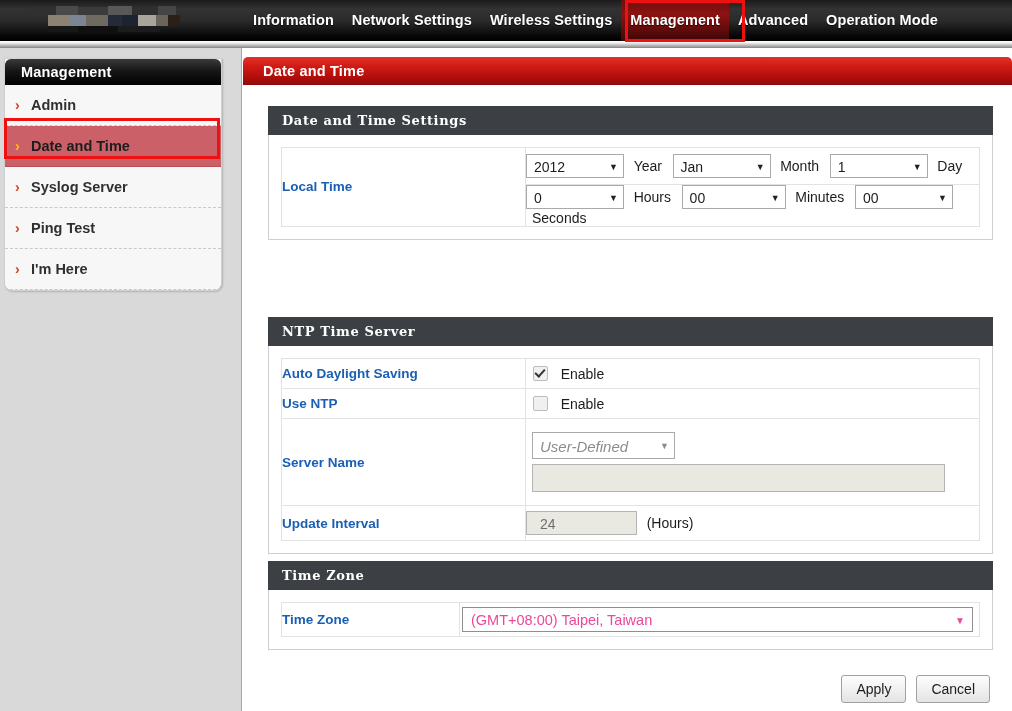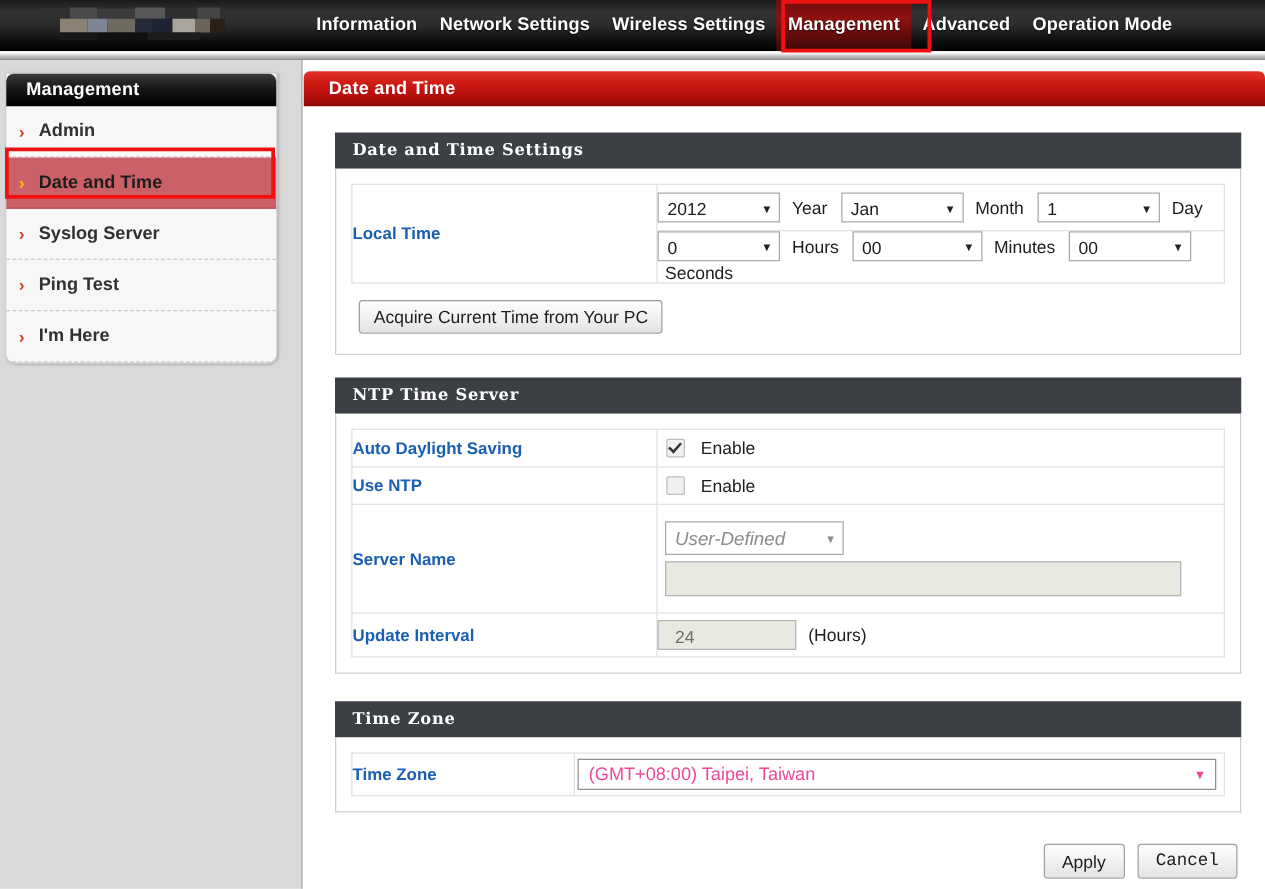--- a/index.html
+++ b/index.html
@@ -417,27 +417,24 @@
             <span class="unit">Minutes</span>
             <span class="selbox" style="width:98px;">
               <span>00</span>
               <span class="arw">▼</span>
             </span>
             <span class="unit">Seconds</span>
           </td>
         </tr>
       </tbody>
         </table>
-      <div style="padding:13px 0 4px 6px;">
-        <span class="btn">Acquire Current Time from Your PC</span>
-      </div>
-    </div>
-  </div>
-
-  <div class="panel" style="top:254px;border-radius:11px;">
+    </div>
+  </div>
+
+  <div class="panel" style="top:269px;border-radius:11px;">
     <div class="panel-head">NTP Time Server</div>
     <div class="panel-body">
       <table class="grid">
         <tbody>
             <tr>
           <td class="lbl">Auto Daylight Saving</td>
           <td class="val" style="height:29px;">
             <span class="chk checked"></span>
             <span class="chk-label">Enable</span>
           </td>
@@ -489,18 +486,18 @@
             </span>
           </td>
         </tr>
       </tbody>
         </table>
     </div>
   </div>
 
   <div id="footer-btns">
     <span class="btn" style="height:28px; line-height:26px; padding:0 14px;">Apply</span>
-    <span class="btn" style="height:28px; line-height:26px; padding:0 14px;font-family:Liberation Mono, monospace;">Cancel</span>
+    <span class="btn" style="height:28px; line-height:26px; padding:0 14px;">Cancel</span>
   </div>
 </div>
 
 <div class="annot" id="annot-nav"></div>
 <div class="annot" id="annot-side"></div>
 
 </body></html>

